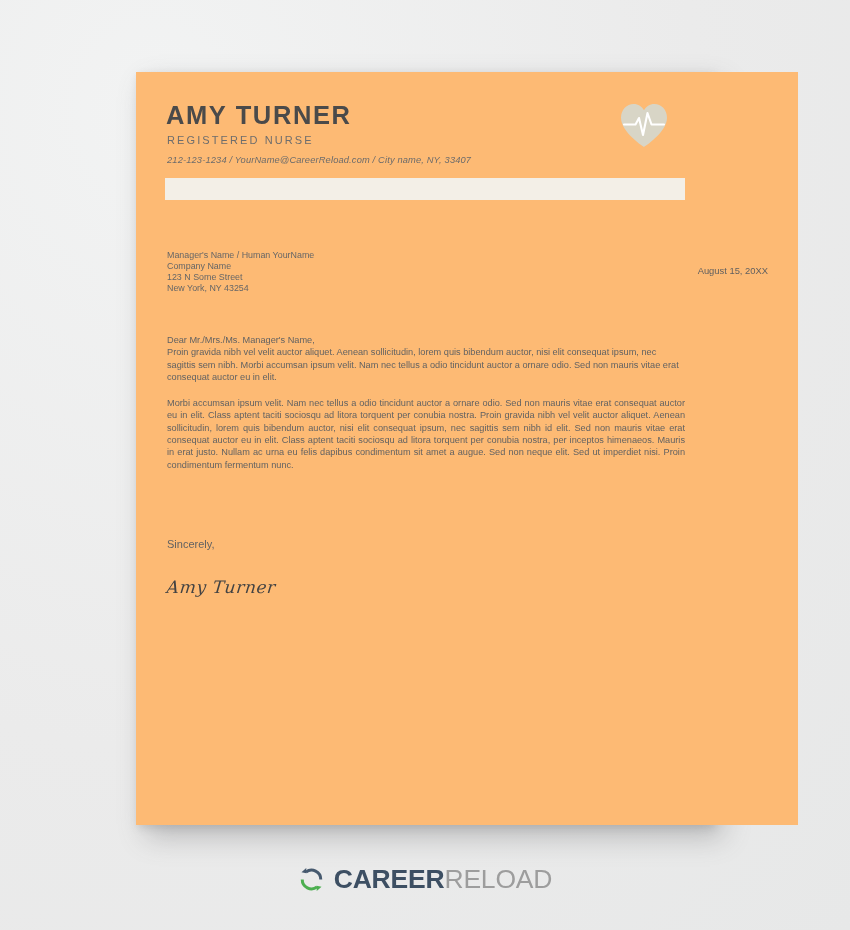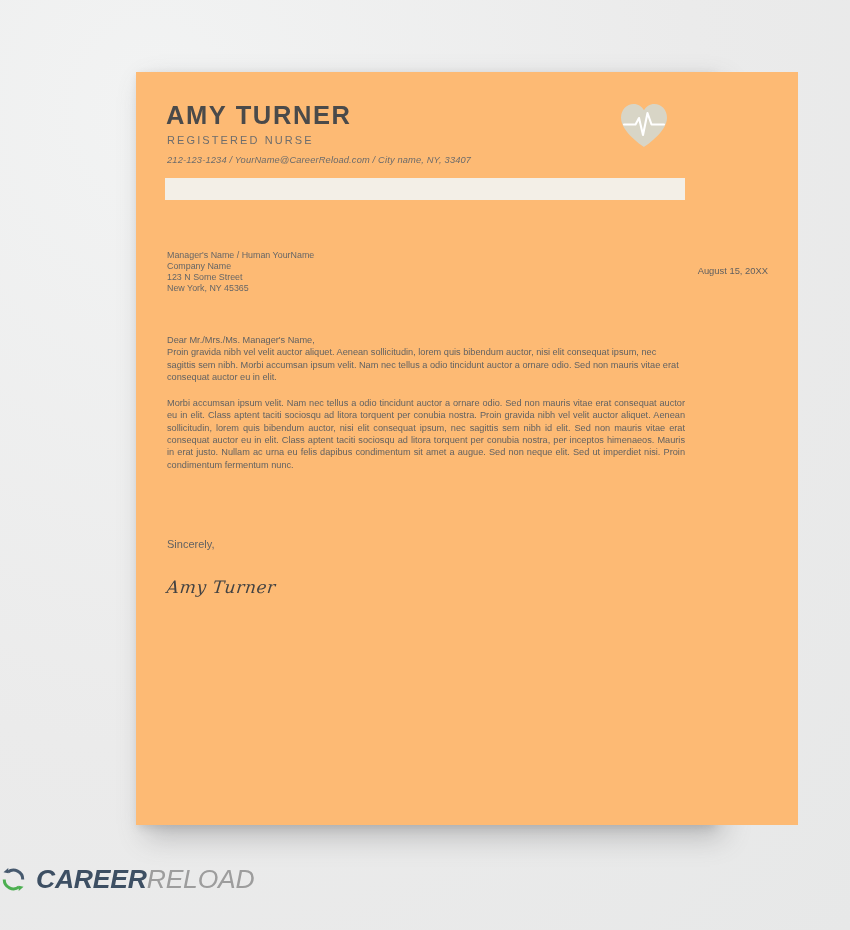--- a/index.html
+++ b/index.html
@@ -153,23 +153,22 @@
   }
 
   
   .logo {
     position: absolute;
     left: 0;
     top: 866px;
     width: 850px;
     display: flex;
     align-items: center;
-    justify-content: flex-start;
+    justify-content: center;
     gap: 9px;
-    font-style: italic;
   }
   .logo-mark { width: 27px; height: 27px; display: block; }
   .logo-text {
     font-size: 26.5px;
     letter-spacing: -0.2px;
     white-space: nowrap;
     line-height: 1;
   }
   .logo-career { font-weight: bold; color: #3d4f63; }
   .logo-reload { font-weight: normal; color: #9d9d9d; }
@@ -195,21 +194,21 @@
   </div>
 
   <div class="band"></div>
 
   <div class="date">August 15, 20XX</div>
 
   <div class="recipient">
     <div>Manager's Name / Human YourName</div>
     <div>Company Name</div>
     <div>123 N Some Street</div>
-    <div>New York, NY 45365</div>
+    <div>New York, NY 43254</div>
   </div>
 
   <div class="letter">
     <p class="salutation para first">Dear Mr./Mrs./Ms. Manager's Name,</p>
     <p class="para first">Proin gravida nibh vel velit auctor aliquet. Aenean sollicitudin, lorem quis bibendum auctor, nisi elit consequat ipsum, nec sagittis sem nibh. Morbi accumsan ipsum velit. Nam nec tellus a odio tincidunt auctor a ornare odio. Sed non  mauris vitae erat consequat auctor eu in elit.</p>
     <div class="gap-md"></div>
     <p class="para">Morbi accumsan ipsum velit. Nam nec tellus a odio tincidunt auctor a ornare odio. Sed non  mauris vitae erat consequat auctor eu in elit. Class aptent taciti sociosqu ad litora torquent per conubia nostra. Proin gravida nibh vel velit auctor aliquet. Aenean sollicitudin, lorem quis bibendum auctor, nisi elit consequat ipsum, nec sagittis sem nibh id elit. Sed non  mauris vitae erat consequat auctor eu in elit. Class aptent taciti sociosqu ad litora torquent per conubia nostra, per inceptos himenaeos. Mauris in erat justo. Nullam ac urna eu felis dapibus condimentum sit amet a augue. Sed non neque elit. Sed ut imperdiet nisi. Proin condimentum fermentum nunc.</p>
     <div class="gap-md"></div>
   </div>
 

